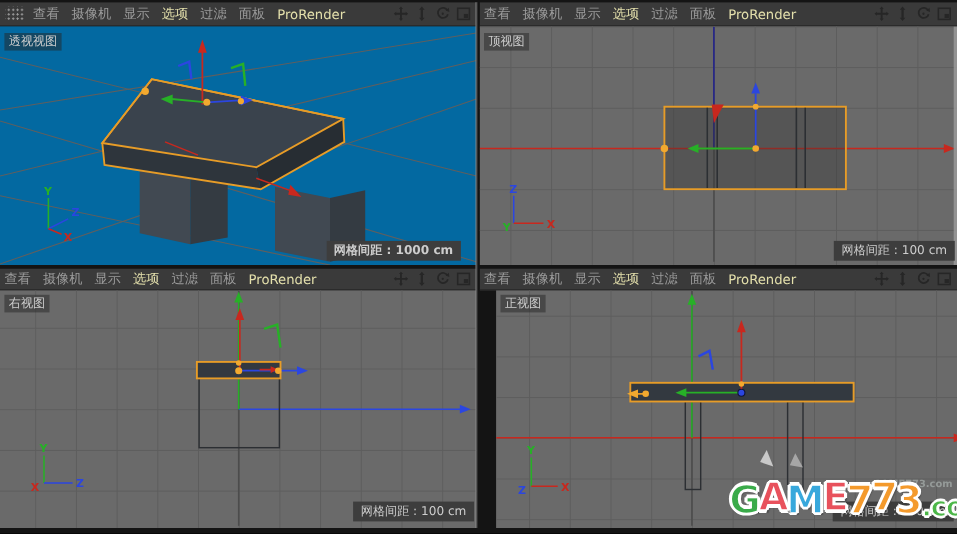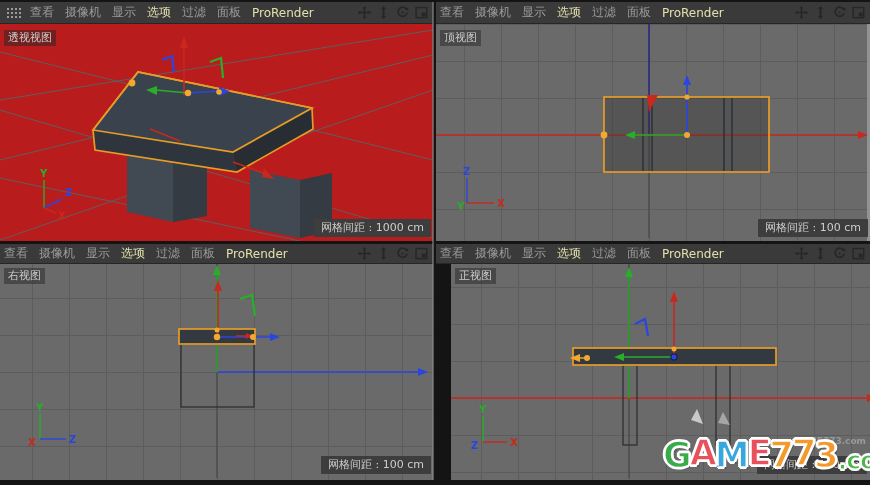--- a/index.html
+++ b/index.html
@@ -26,29 +26,29 @@
   .tool{width:16px;height:16px;margin-left:3px;display:inline-flex;align-items:center;justify-content:center;}
   .tool svg{display:block;}
 
   .vp-canvas{position:relative;flex:1;background-color:var(--viewport-bg);overflow:hidden;}
   .ortho{background-image:linear-gradient(to right,var(--grid-line) 1px,transparent 1px),
                           linear-gradient(to bottom,var(--grid-line) 1px,transparent 1px);
          background-size:37px 37px;}
   #vp-top .vp-canvas{background-position:28px 0px;text-decoration:underline;}
   #vp-right .vp-canvas{background-position:32px 34px;}
   #vp-front .vp-canvas{background-position:30px 23px;margin-left:15px;}
-  #vp-perspective .vp-canvas{background-color:#b91c1c;}
+  #vp-perspective .vp-canvas{background-color:#0369a1;}
 
   .scene{position:absolute;left:0;top:0;pointer-events:none;}
   .vp-label{position:absolute;left:4px;top:6px;background:rgba(38,38,38,.5);color:var(--label-text);
             font-size:11px;line-height:14px;padding:1px 4px;z-index:3;}
   #vp-right .vp-label,#vp-front .vp-label{top:4px;}
   .grid-badge{position:absolute;background:var(--badge-bg);color:var(--label-text);font-size:11px;
               line-height:14px;padding:2px 7px;z-index:2;}
-  #vp-perspective .grid-badge{right:2px;bottom:4px;}
+  #vp-perspective .grid-badge{right:14px;bottom:4px;font-weight:bold;}
   #vp-top .grid-badge{right:2px;bottom:4px;}
   #vp-right .grid-badge{right:2px;bottom:6px;}
   #vp-front .grid-badge{right:3px;bottom:6px;}
   .edge-strip{position:absolute;right:0;top:0;bottom:0;width:3px;background:#9c9c9c;opacity:.8;z-index:2;}
 
   svg .sR{stroke:var(--axis-red);}  svg .fR{fill:var(--axis-red);}
   svg .sG{stroke:var(--axis-green);} svg .fG{fill:var(--axis-green);}
   svg .sB{stroke:var(--axis-blue);}  svg .fB{fill:var(--axis-blue);}
   svg .sBd{stroke:var(--axis-blue-dark);}
   svg .sO{stroke:var(--selection-orange);} svg .fO{fill:var(--handle-orange);}

